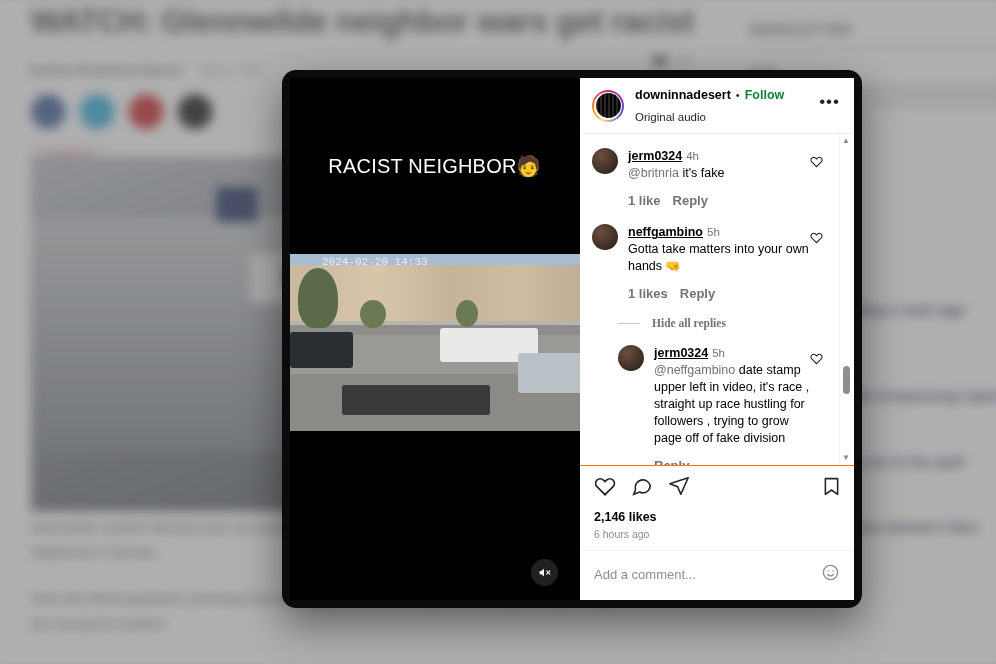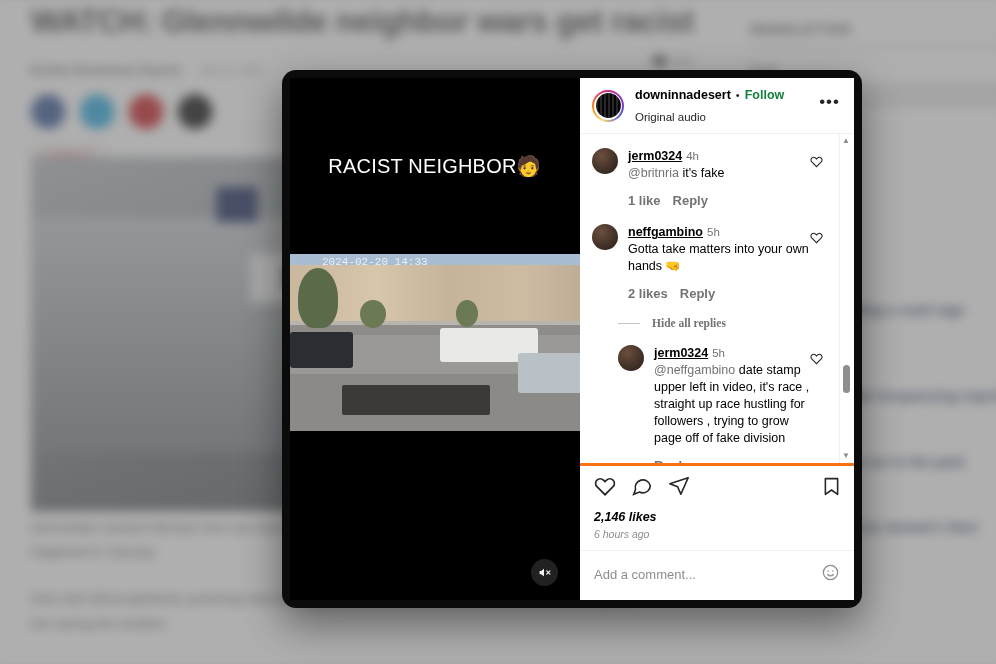--- a/index.html
+++ b/index.html
@@ -249,22 +249,21 @@
   }
   #scrollbar .arrow { font-size: 8px; color: #8a8a8a; line-height: 10px; padding: 2px 0; }
   #scrollbar .track { flex: 1; width: 100%; position: relative; }
   #scrollbar .thumb {
     position: absolute; left: 3px; top: 72%;
     width: 7px; height: 28px; border-radius: 4px; background: #8e8e8e;
   }
 
   #ig-actions {
     flex: none; padding: 9px 12px 0 14px;
-    border-top: 3px solid #f97316;
-    font-style: italic;
+    border-top: 1px solid #f97316;
   }
   .act-row { display: flex; align-items: center; }
   .act-row .left { display: flex; gap: 15px; }
   .act-row .right { margin-left: auto; }
   .ig-likes { margin-top: 9px; font-size: 12.5px; font-weight: bold; color: #000; }
   .ig-time { margin-top: 4px; font-size: 10.5px; color: #8e8e8e; }
 
   #ig-addcomment {
     flex: none;
     display: flex; align-items: center;
@@ -412,21 +411,21 @@
           </div>
 
           <div class="comment">
             <div class="c-av"></div>
             <div class="c-body">
               <div class="c-line1">
                 <span class="c-user">neffgambino</span><span class="c-time">5h</span>
               </div>
               <div class="c-text">Gotta take matters into your own hands 🤜</div>
               <div class="c-meta">
-                <span>2 likes</span><span>Reply</span>
+                <span>1 likes</span><span>Reply</span>
               </div>
             </div>
             <div class="c-like">
               <svg width="13" height="13" viewBox="0 0 24 24" fill="none" stroke="#262626" stroke-width="2">
                 <path d="M20.8 5.6a5 5 0 0 0-7.1 0L12 7.3l-1.7-1.7a5 5 0 1 0-7.1 7.1L12 21.5l8.8-8.8a5 5 0 0 0 0-7.1z"></path>
               </svg>
             </div>
           </div>
 
           <div class="divider-row">

